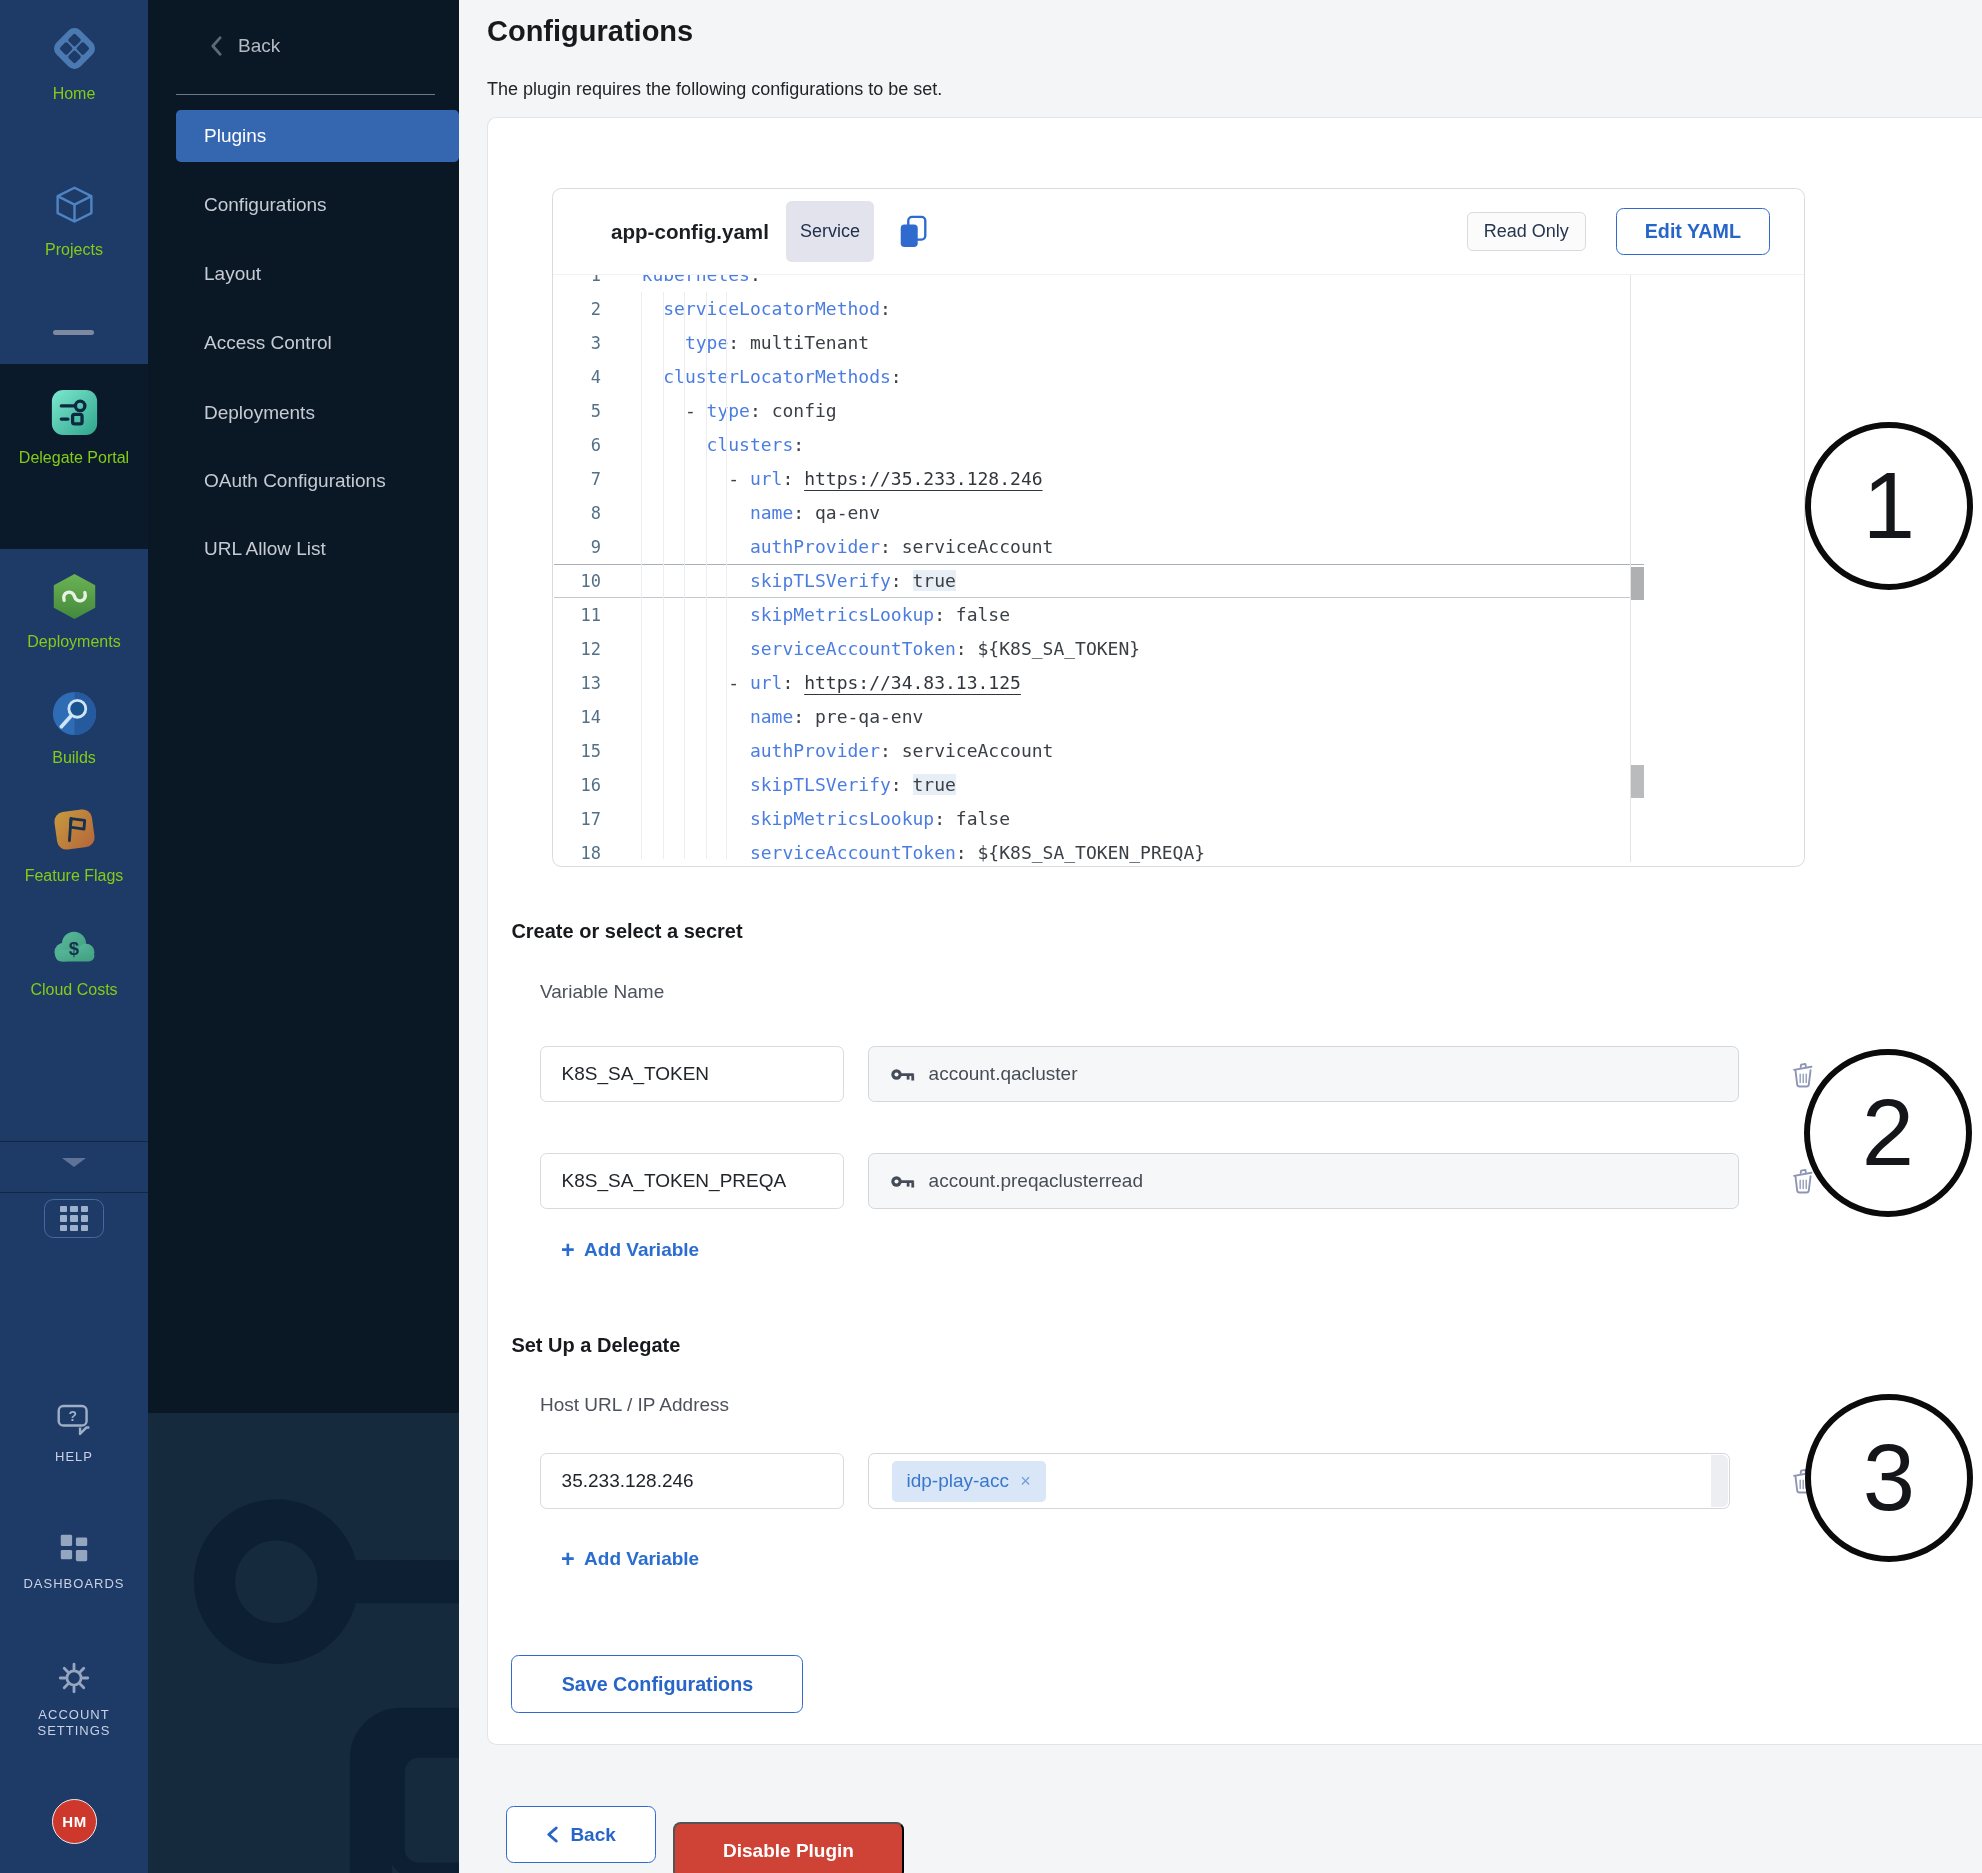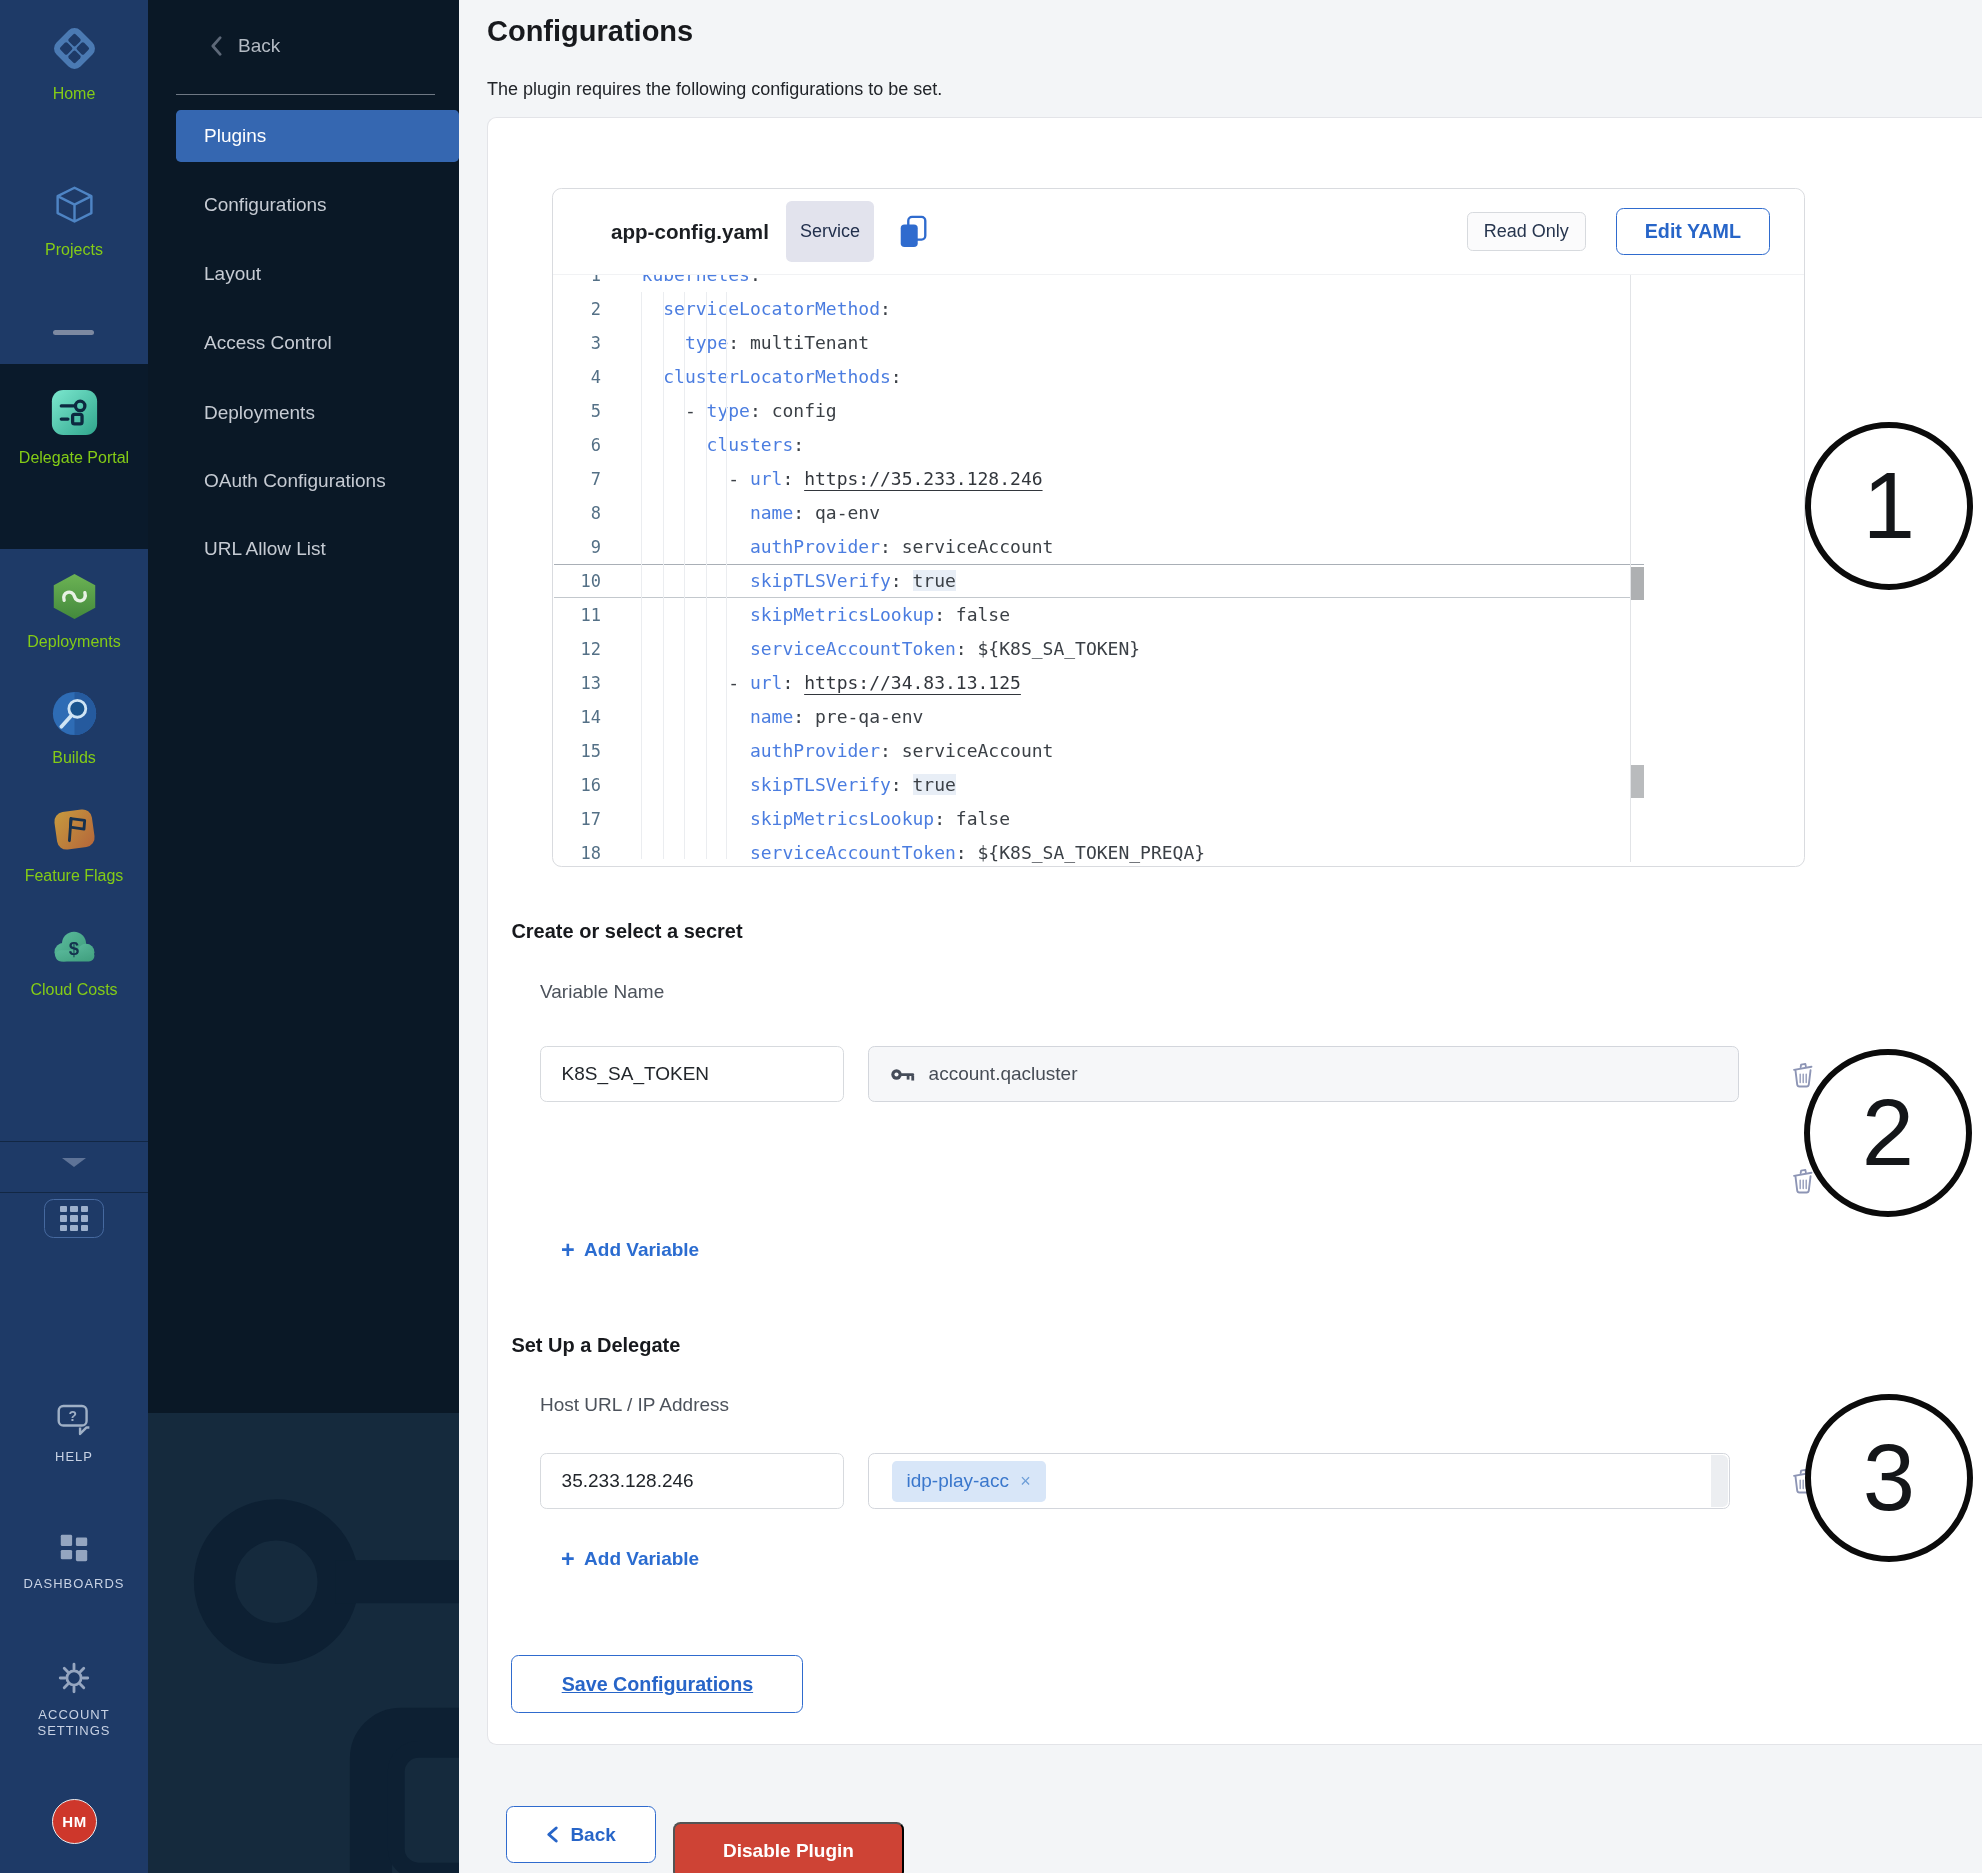--- a/index.html
+++ b/index.html
@@ -73,21 +73,21 @@
   .secret-field{position:absolute;left:328px;top:0;width:871px;height:56px;border:1.4px solid #d3d6dc;border-radius:6.6px;background:#f6f7f9;display:flex;align-items:center;padding-left:20.6px;gap:13px;font-size:19px;color:#474d56;box-sizing:border-box;cursor:pointer;}
   .tag-field{position:absolute;left:328px;top:0;width:862px;height:56px;border:1.4px solid #d3d6dc;border-radius:6.6px;background:#fff;display:flex;align-items:center;padding-left:22.5px;box-sizing:border-box;cursor:text;}
   .tag-scroll{position:absolute;right:0.9px;top:0.9px;bottom:0.9px;width:17px;background:#eceef1;border-radius:0 5.6px 5.6px 0;}
   .chip{background:#d8e6f8;color:#3a77cc;font-size:19px;height:41px;display:flex;align-items:center;gap:11.2px;padding:0 15px;border-radius:4.7px;}
   .chip .x{color:#6f9fd8;font-size:18px;cursor:pointer;}
   .trash{position:absolute;left:1299px;width:32px;height:32px;cursor:pointer;z-index:5;}
   .tr1{top:941px}.tr2{top:1047px}.tr3{top:1347px}
   .add-link{position:absolute;left:73px;display:flex;gap:9.4px;align-items:center;color:#2b6cd0;font-size:19px;font-weight:bold;cursor:pointer;}
   .al1{top:1121px}.al2{top:1430px}
   .add-link .plus{font-size:23.4px;font-weight:bold;line-height:19px;}
-  .save-btn{position:absolute;left:23.4px;top:1537px;width:292px;height:58px;border:1.9px solid #2f6bce;border-radius:7.5px;background:#fff;color:#2765c8;font-size:19.7px;font-weight:bold;display:flex;align-items:center;justify-content:center;box-sizing:border-box;cursor:pointer;text-decoration:underline;}
+  .save-btn{position:absolute;left:23.4px;top:1537px;width:292px;height:58px;border:1.9px solid #2f6bce;border-radius:7.5px;background:#fff;color:#2765c8;font-size:19.7px;font-weight:bold;display:flex;align-items:center;justify-content:center;box-sizing:border-box;cursor:pointer;}
 
   
   .back-btn{position:absolute;left:47px;top:1806px;width:150px;height:57px;border:1.9px solid #2f6bce;border-radius:7.5px;background:#fff;color:#2765c8;font-size:19px;font-weight:bold;display:flex;align-items:center;justify-content:center;gap:11.2px;box-sizing:border-box;cursor:pointer;}
   .disable-btn{position:absolute;left:214px;top:1806px;width:231px;height:57px;background:#ce4335;border-radius:7.5px;color:#fff;font-size:19px;font-weight:bold;display:flex;align-items:center;justify-content:center;cursor:pointer;margin-top:16px;}
 
   
   .ann{position:absolute;width:156px;height:156px;border:6.6px solid #0b0b0b;border-radius:50%;background:#fff;display:flex;align-items:center;justify-content:center;font-size:94px;color:#141619;z-index:30;}
   .a1{left:1805px;top:422px}.a2{left:1804px;top:1049px}.a3{left:1805px;top:1394px}
 </style>
 </head>
@@ -419,20 +419,33 @@
           <svg width="26" height="17" viewBox="0 0 28 18">
               <circle cx="7" cy="9" r="5.6" fill="#454c59"></circle>
               <circle cx="7" cy="9" r="2.2" fill="#f6f7f9"></circle>
               <rect x="11" y="7.6" width="15" height="3" rx="1.5" fill="#454c59"></rect>
               <rect x="18" y="10" width="3" height="4.5" fill="#454c59"></rect>
               <rect x="23" y="10" width="3" height="5.5" fill="#454c59"></rect>
             </svg>
           <span>account.qacluster</span>
         </div>
       </div>
+      <div class="vrow vr2">
+        <div class="txt-input">K8S_SA_TOKEN_PREQA</div>
+        <div class="secret-field">
+          <svg width="26" height="17" viewBox="0 0 28 18">
+              <circle cx="7" cy="9" r="5.6" fill="#454c59"></circle>
+              <circle cx="7" cy="9" r="2.2" fill="#f6f7f9"></circle>
+              <rect x="11" y="7.6" width="15" height="3" rx="1.5" fill="#454c59"></rect>
+              <rect x="18" y="10" width="3" height="4.5" fill="#454c59"></rect>
+              <rect x="23" y="10" width="3" height="5.5" fill="#454c59"></rect>
+            </svg>
+          <span>account.preqaclusterread</span>
+        </div>
+      </div>
 
       <span class="trash tr1">
         <svg width="32" height="32" viewBox="0 0 34 34">
             <g stroke="#8d95b5" stroke-width="2" fill="none" stroke-linecap="round" stroke-linejoin="round">
               <path d="M9 12 L10.8 27 a2.5 2.5 0 0 0 2.5 2.2 h7.4 a2.5 2.5 0 0 0 2.5 -2.2 L25 12"></path>
               <path d="M14 16 v9 M17.2 16 v9 M20.4 16 v9" stroke-width="1.4"></path>
               <path d="M7.5 11.5 L26 8.2"></path>
               <path d="M14.5 8.6 l.5 -2.6 4.5 -.8 .5 2.6"></path>
             </g>
           </svg>

